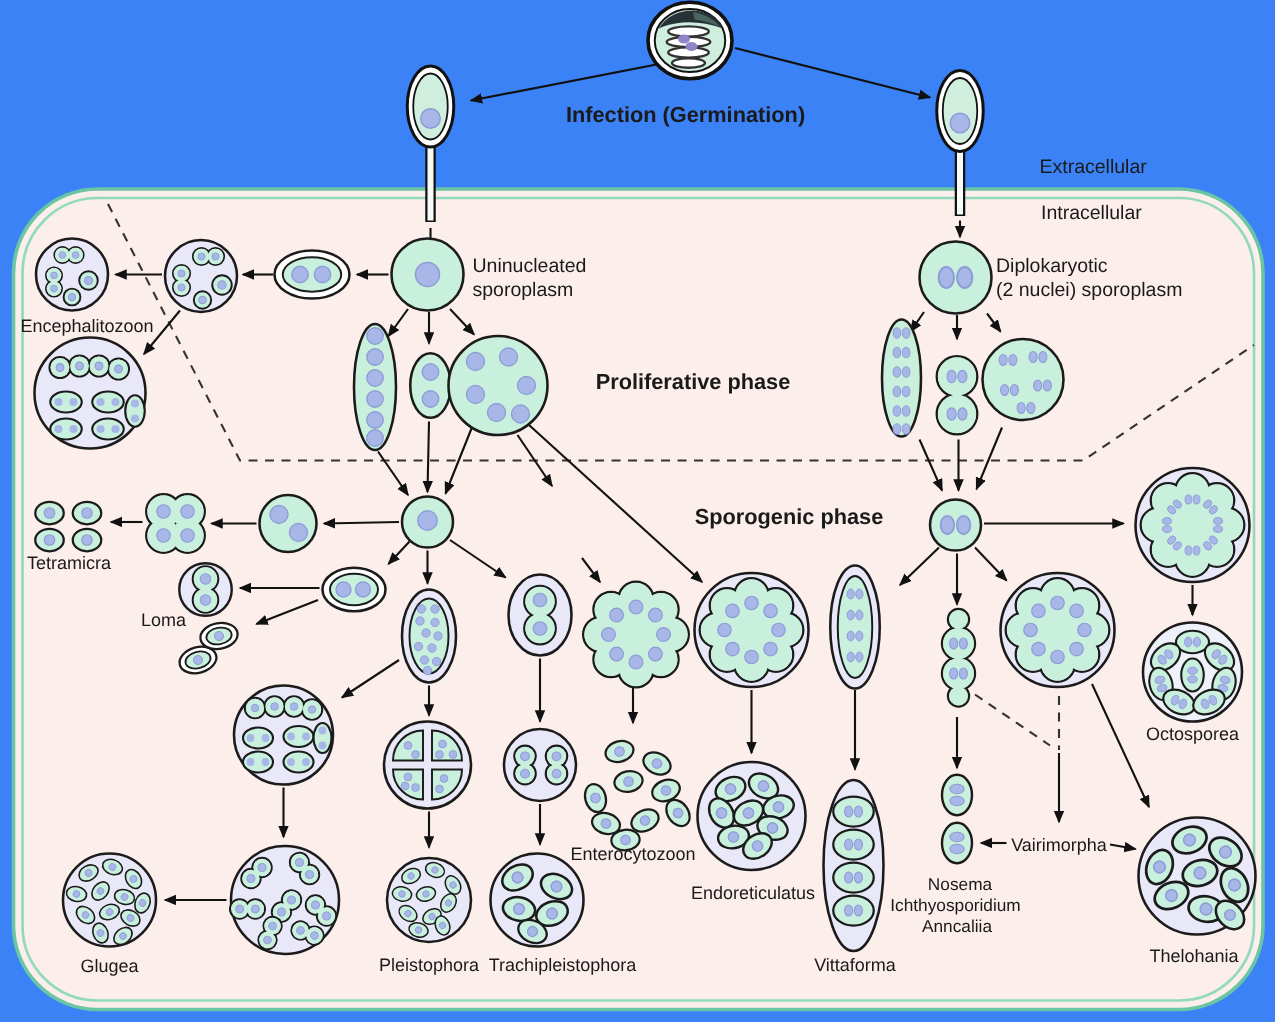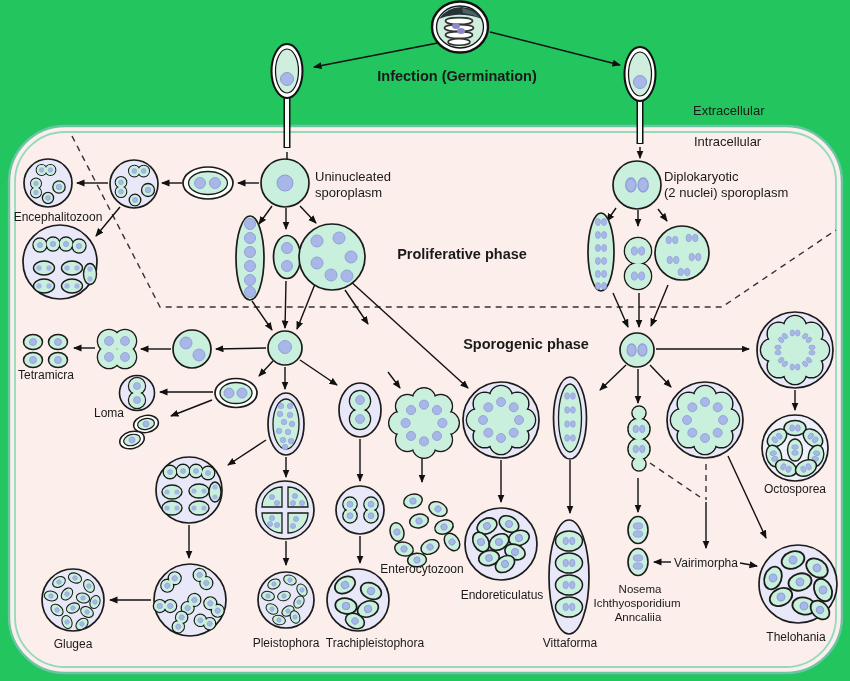--- a/index.html
+++ b/index.html
@@ -1,16 +1,16 @@
 <!DOCTYPE html>
 <html><head>
 <meta charset="utf-8">
 <style>
   html,body{margin:0;padding:0;background:#ffffff;}
-  .stage{position:relative;width:850px;height:681px;background:#22c55e;overflow:hidden;
+  .stage{position:relative;width:850px;height:681px;background:#3b82f6;overflow:hidden;
          font-family:"Liberation Sans", sans-serif;}
   svg text{font-family:"Liberation Sans", sans-serif;fill:#1a1a1a;}
   .genus{font-size:12px;}
   .genus-sm{font-size:11.5px;}
   .phase{font-size:14.5px;font-weight:bold;}
   .zone{font-size:13px;}
   .biglab{font-size:13px;}
 </style>
 </head>
 <body>

